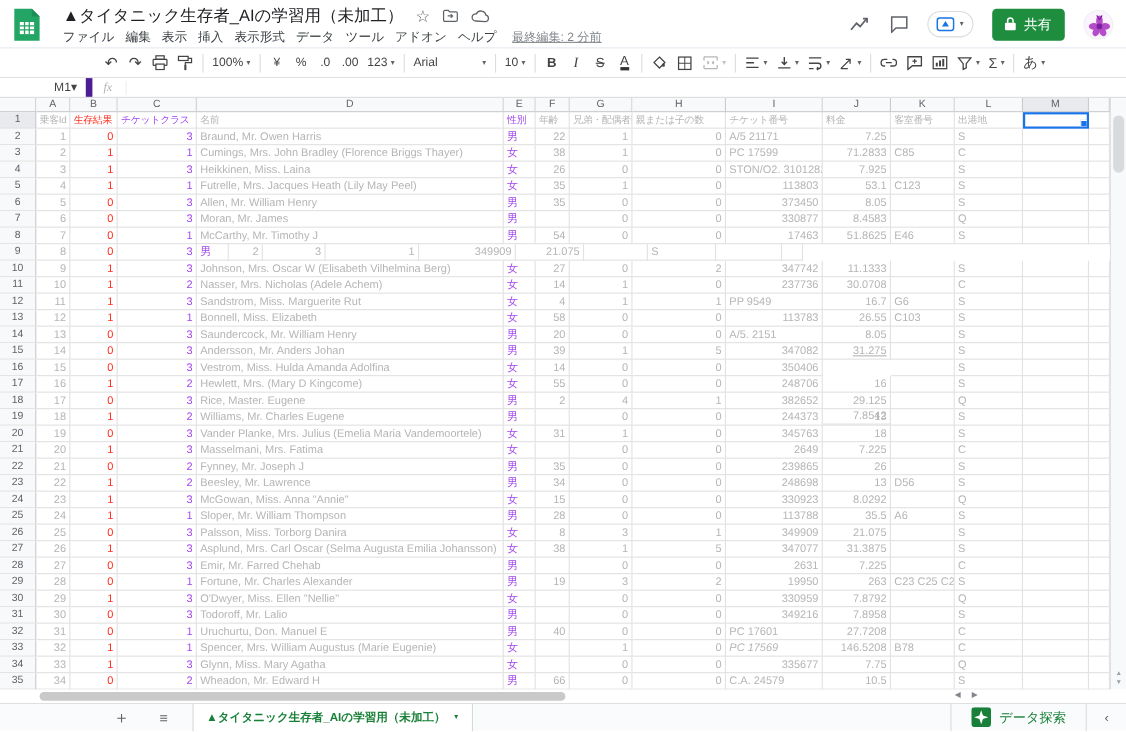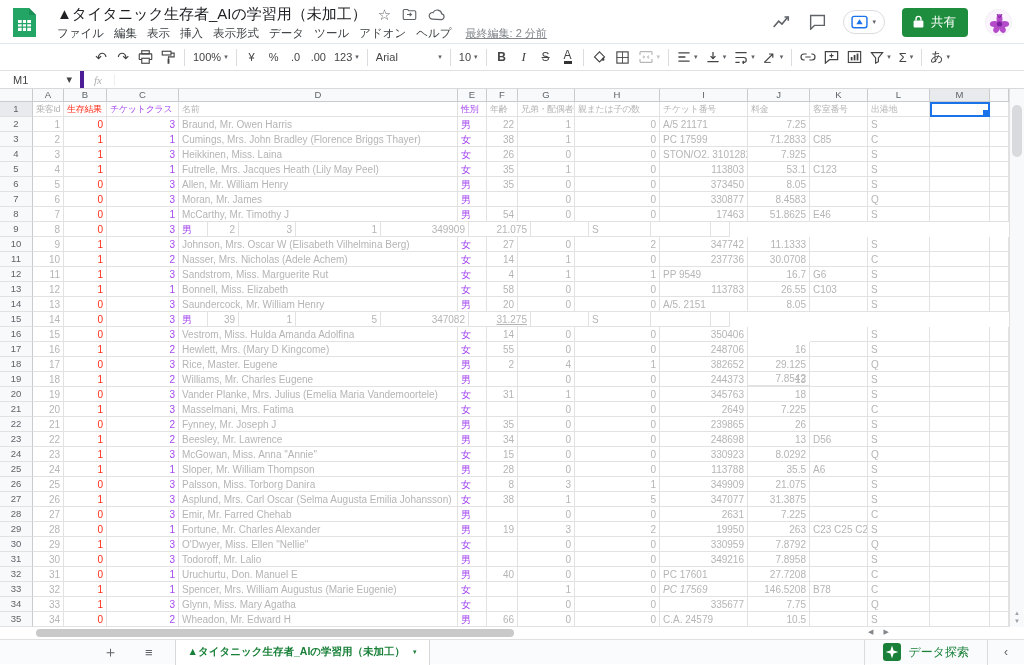--- a/index.html
+++ b/index.html
@@ -30,21 +30,21 @@
   .sep { width:1px; height:17px; background:#dadce0; margin:0 4px; flex:none; }
   .txt11 { font-size:11px; color:#444; }
   .fontbox { width:74px; justify-content:space-between; }
   .b-bold { font-weight:bold; font-size:12px; }
   .b-italic { font-style:italic; font-family:"Liberation Serif",serif; font-size:13px; }
   .b-strike { text-decoration:line-through; font-size:12px; }
   .b-color { font-size:12px; border-bottom:3px solid #333; line-height:11px; }
   .dis { opacity:.38; }
   
   .fbar { height:18px; display:flex; align-items:center; border-bottom:1px solid #d9d9d9; background:#fff; }
-  .namebox { width:84px; height:100%; display:flex; align-items:center; justify-content:space-between; padding:0 8px 0 13px; border-right:4px solid #4c1d95; }
+  .namebox { width:84px; height:100%; display:flex; align-items:center; justify-content:flex-end; padding:0 8px 0 13px; border-right:6px solid #4c1d95; }
   .namebox span { font-size:11px; color:#444; }
   .fx { font-size:11px; font-style:italic; color:#b0b0b0; padding:0 12px 0 10px; border-right:1px solid #eee; font-family:"Liberation Serif",serif; }
   
   .sheet { position:relative; width:1024px; height:538px; overflow:hidden; background:#fff; }
   .chrow { display:flex; height:13px; }
   .ch, .corner { flex:none; background:#f8f9fa; border-right:1px solid #c9cccf; border-bottom:1px solid #c9cccf; font-size:9.5px; color:#5f6368; text-align:center; line-height:12px; }
   .ch.hl { background:#e8eaed; }
   .grow { display:flex; height:15px; }
   .rn { flex:none; width:33px; background:#f8f9fa; border-right:1px solid #c9cccf; border-bottom:1px solid #e2e2e2; font-size:9.5px; color:#5f6368; text-align:center; line-height:14px; }
   .rn.hl { background:#e8eaed; }
@@ -554,20 +554,21 @@
         <div class="cell al " style="width: 58px;"></div>
         <div class="cell al " style="width: 62px;">S</div>
         <div class="cell" style="width: 60px;"></div>
         <div class="cell" style="width: 19px;"></div>
       </div>
       <div class="grow">
         <div class="rn" style="width: 33px;">15</div>
         <div class="cell ar " style="width: 31px;">14</div>
         <div class="cell ar c-red" style="width: 43px;">0</div>
         <div class="cell ar c-purple" style="width: 72px;">3</div>
+        <div class="cell al " style="width: 279px;">Andersson, Mr. Anders Johan</div>
         <div class="cell al c-purple" style="width: 29px;">男</div>
         <div class="cell ar " style="width: 31px;">39</div>
         <div class="cell ar " style="width: 57px;">1</div>
         <div class="cell ar " style="width: 85px;">5</div>
         <div class="cell ar " style="width: 88px;">347082</div>
         <div class="cell ar " style="width: 62px; text-decoration: underline;">31.275</div>
         <div class="cell al " style="width: 58px;"></div>
         <div class="cell al " style="width: 62px;">S</div>
         <div class="cell" style="width: 60px;"></div>
         <div class="cell" style="width: 19px;"></div>

